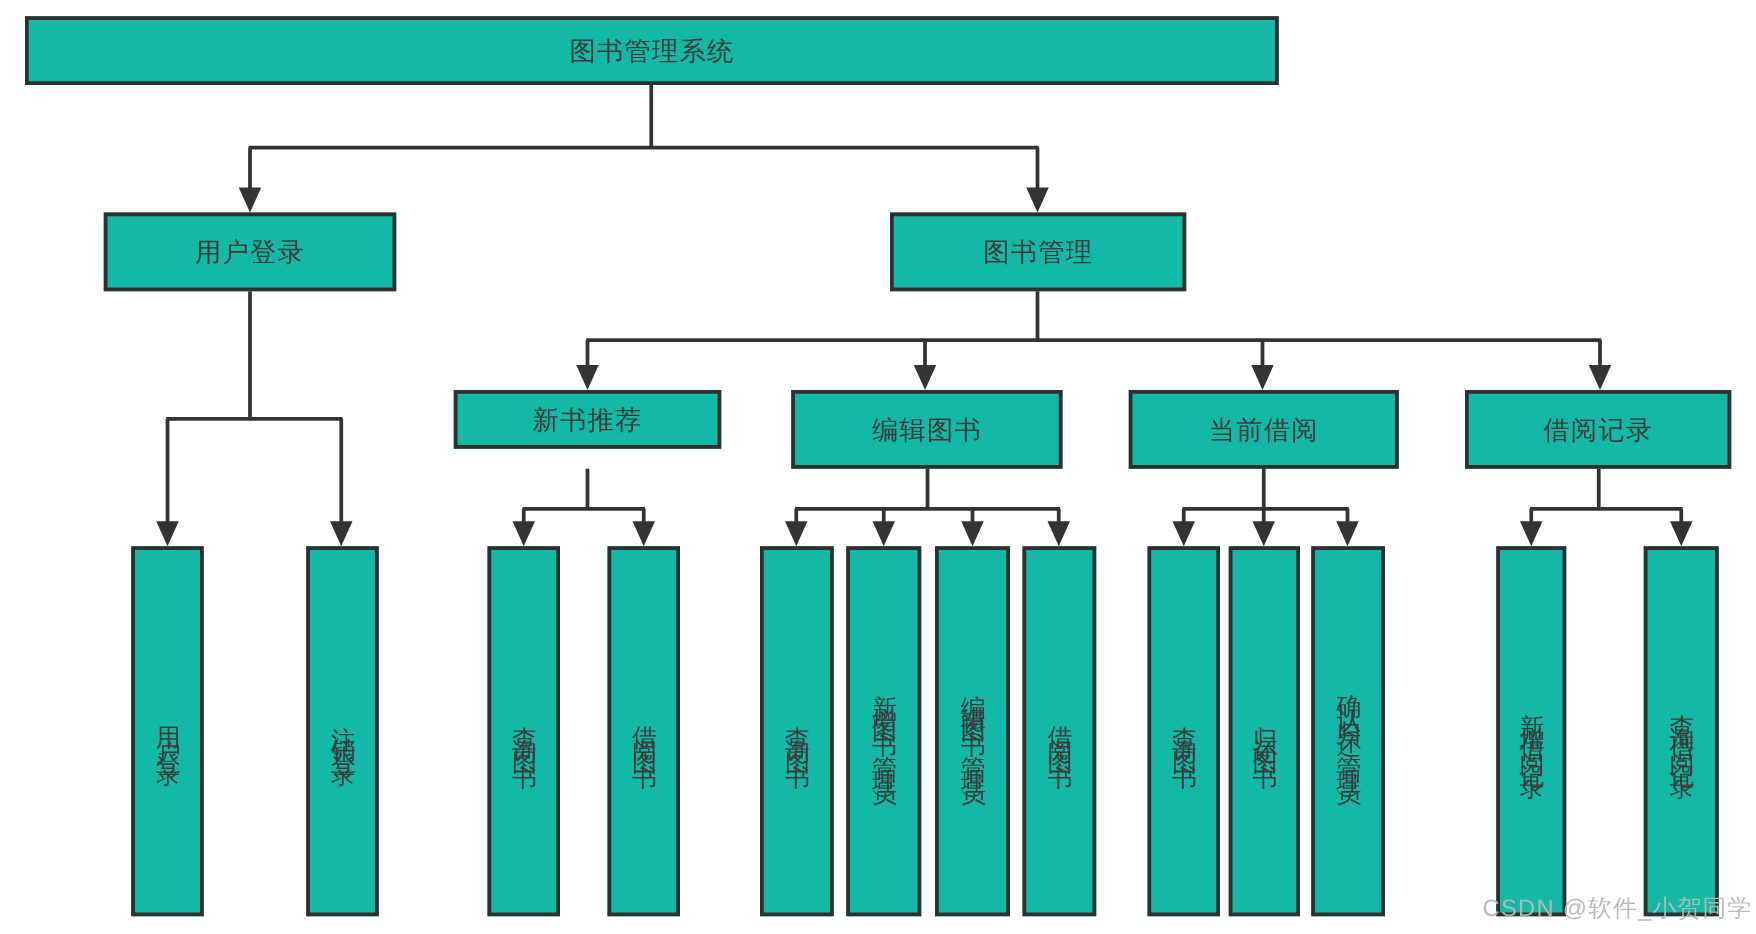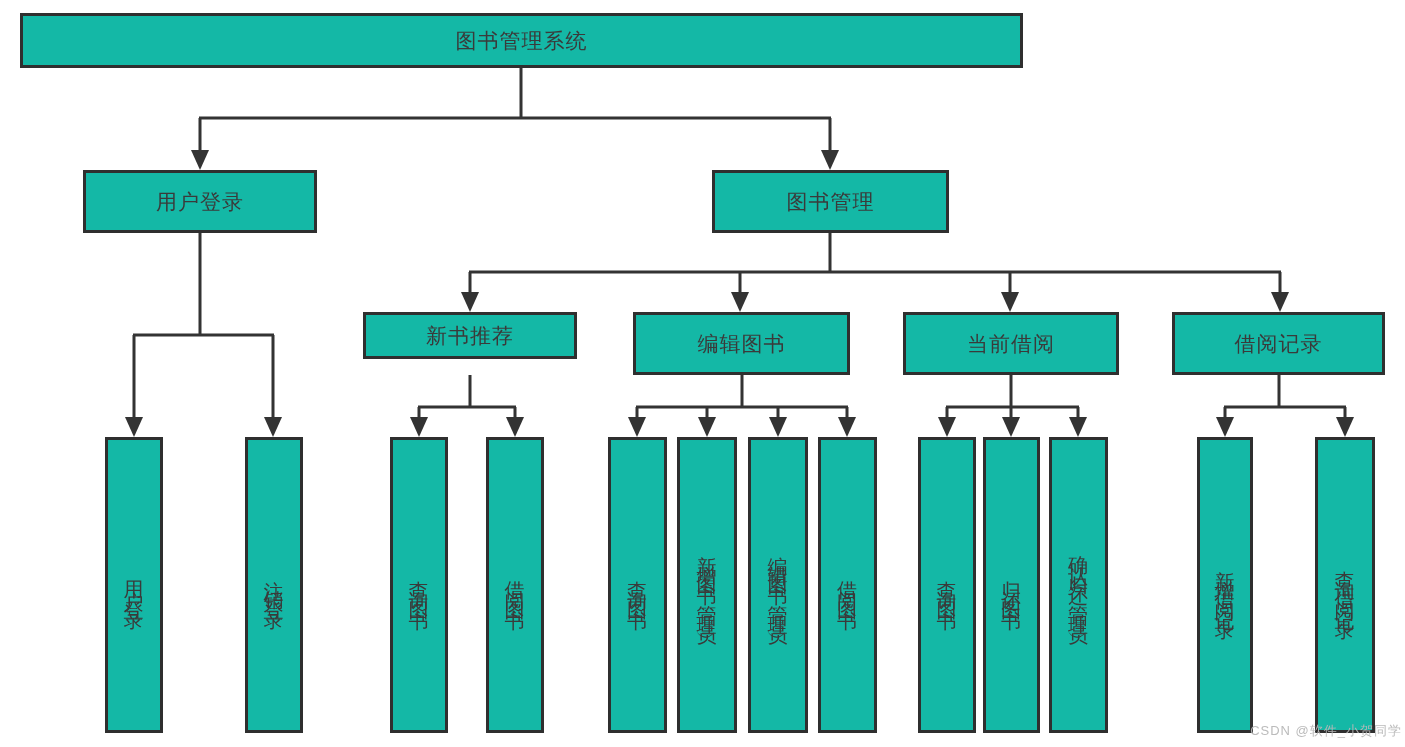--- a/index.html
+++ b/index.html
@@ -44,21 +44,21 @@
     text-orientation: mixed;
     font-size: 20px;
     letter-spacing: 10px;
     line-height: 1;
     white-space: nowrap;
   }
   .watermark {
     position: absolute;
     right: 3px;
     bottom: 7px;
-    font-size: 13px;
+    font-size: 19px;
     color: rgba(183,183,183,0.95);
     letter-spacing: 1px;
     z-index: 5;
     white-space: nowrap;
   }
 </style>
 </head>
 <body>
 
 <div class="canvas">

